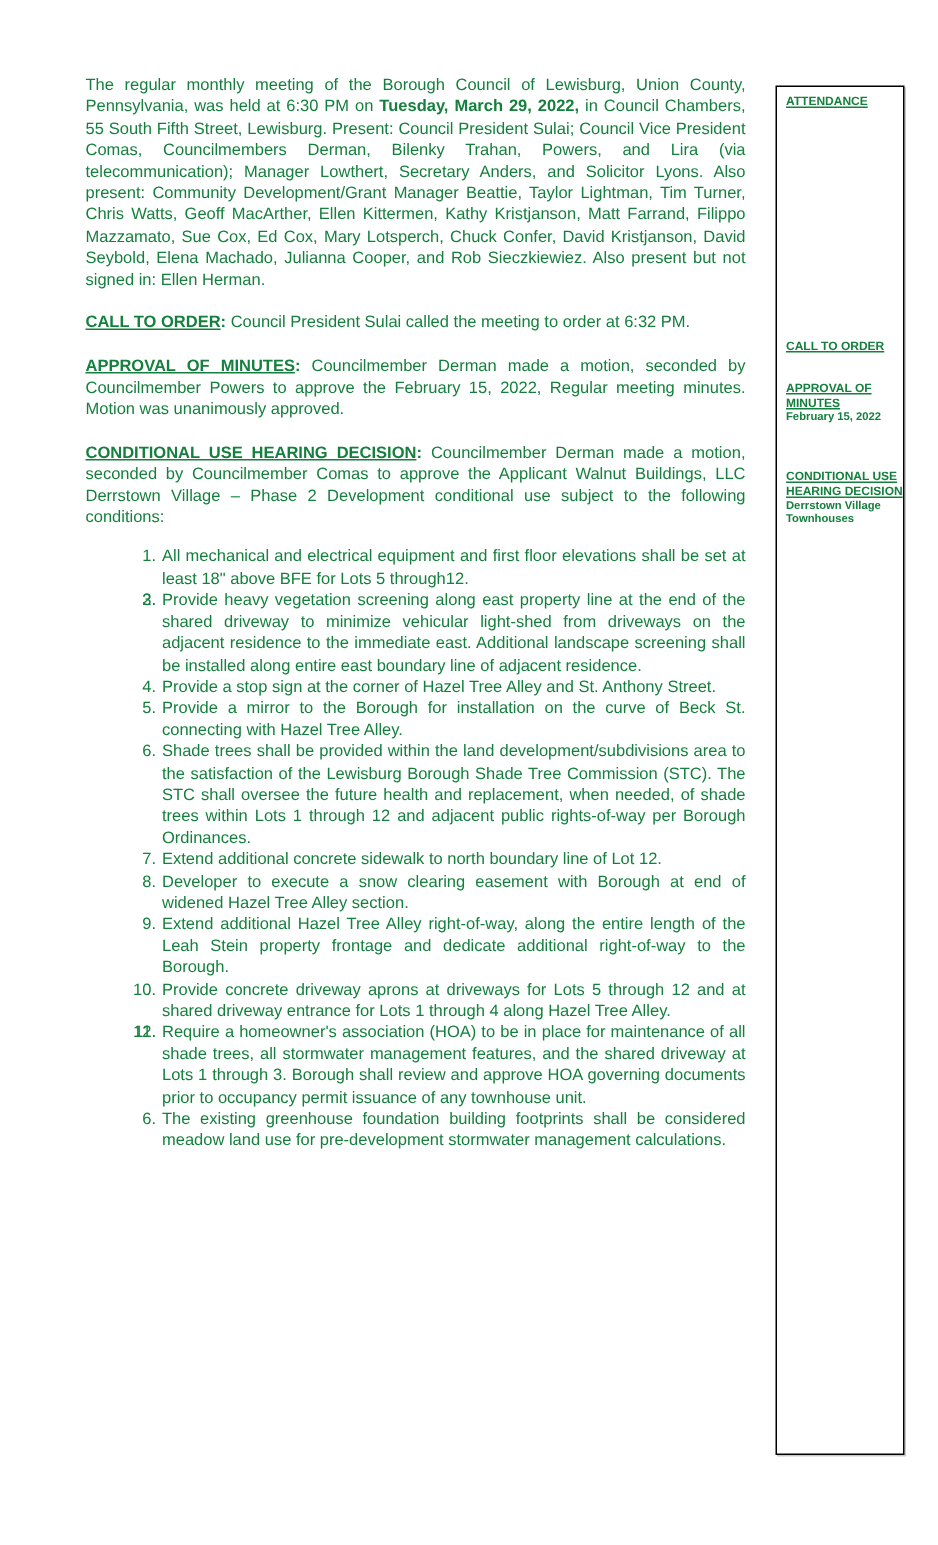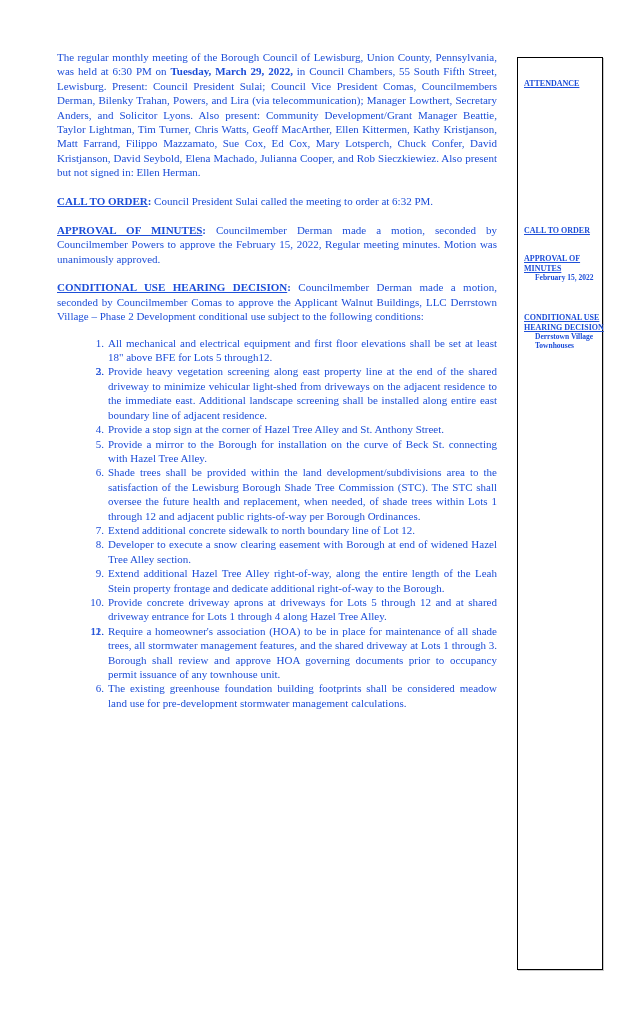--- a/index.html
+++ b/index.html
@@ -5,22 +5,22 @@
   html, body {
     margin: 0;
     padding: 0;
     background: #ffffff;
   }
   .page {
     position: relative;
     width: 625px;
     height: 1030px;
     background: #ffffff;
-    color: #1d4ed8;
-    font-family: Liberation Serif, serif;
+    color: #15803d;
+    font-family: Liberation Sans, sans-serif;
     overflow: hidden;
   }
   .body-col {
     position: absolute;
     left: 57px;
     top: 50px;
     width: 440px;
     font-size: 11px;
     line-height: 14.4px;
     text-align: justify;
@@ -66,23 +66,22 @@
     font-weight: bold;
     text-decoration: underline;
     white-space: pre;
   }
   .note-sub {
     display: block;
     font-size: 7.5px;
     line-height: 9.2px;
     font-weight: bold;
     white-space: pre;
-    margin-left: 11px;
   }
-  .note-attendance  { top: 5px; margin-top: 16px; }
+  .note-attendance  { top: 5px; }
   .note-call        { top: 168px; }
   .note-approval    { top: 196px; }
   .note-conditional { top: 255px; }
 </style>
 </head>
 <body>
 
 <div class="page">
 
   <div class="body-col">

